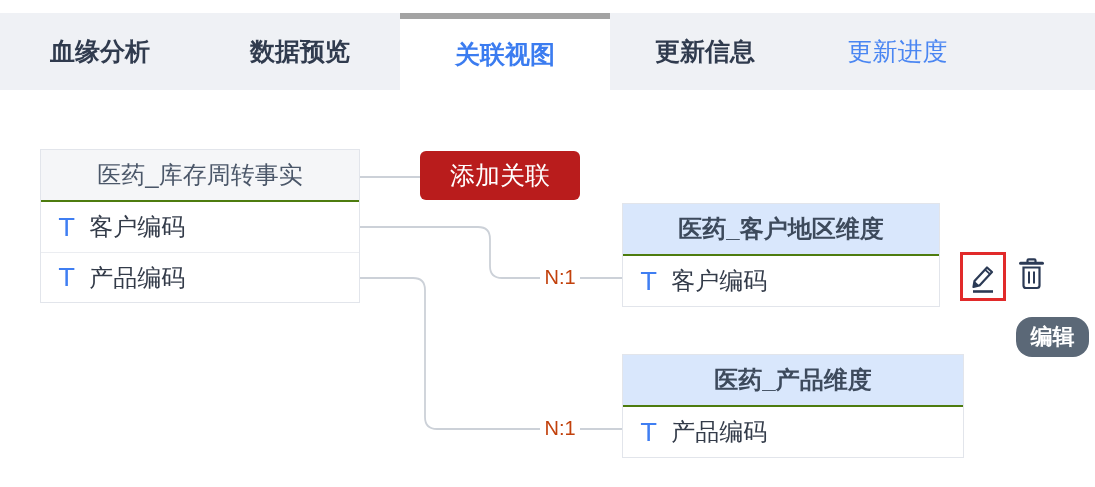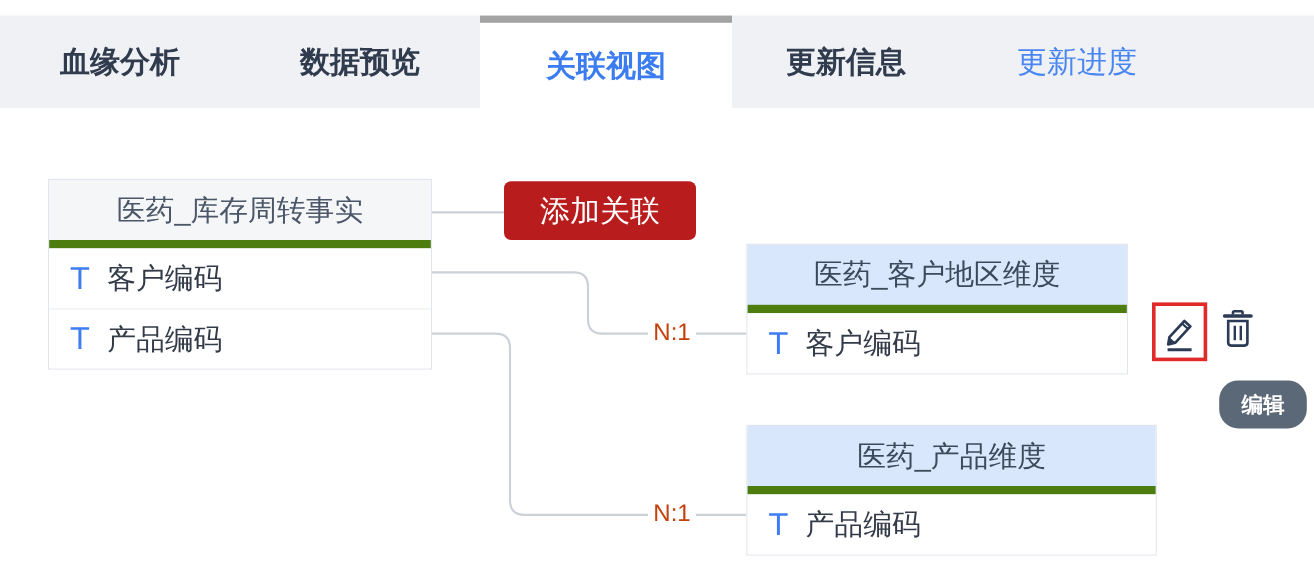--- a/index.html
+++ b/index.html
@@ -30,24 +30,24 @@
   
   .canvas { position:absolute; left:0; top:90px; width:1095px; height:397px; }
   svg.connectors { position:absolute; left:0; top:0; width:1095px; height:397px; }
 
   .card {
     position:absolute; background:#fff; border:1px solid #e2e5eb;
     box-sizing:border-box;
   }
   .card-header {
     height:50px; display:flex; align-items:center; justify-content:center;
-    font-size:24px; color:#4b5769; border-bottom:7px solid #4d7c0f;text-align:center;
+    font-size:24px; color:#4b5769; border-bottom:2px solid #4d7c0f;text-align:center;
   }
   .card.source .card-header { background:#f5f6f8; }
-  .card.target .card-header { background:#d9e7fc; color:#3d4a5c; }
+  .card.target .card-header { background:#d9e7fc; color:#3d4a5c;font-weight:bold; }
   .card-row {
     height:50px; display:flex; align-items:center; padding-left:18px;
     font-size:24px; color:#333b49; background:#fff; box-sizing:border-box;
   }
   .card-row + .card-row { border-top:1px solid #ebedf1; }
   .t-icon {
     color:#3f7ef2; font-family:"DejaVu Sans",sans-serif;
     font-size:25px; line-height:1; margin-right:15px;
   }
   .card.source  { left:40px;  top:59px;  width:320px; }
@@ -72,21 +72,21 @@
     position:absolute; left:960px; top:162px; width:46px; height:49px;
     border:3px solid #e12a2a; background:#ffffff; box-sizing:border-box;
     display:flex; align-items:center; justify-content:center;
   }
   .icon-btn { display:inline-flex; cursor:pointer; }
   .trash-btn { position:absolute; left:1018px; top:167px; }
 
   .tooltip {
     position:absolute; left:1016px; top:227px; width:73px; height:40px;
     background:#5b6877; border-radius:16px; color:#ffffff;
-    font-size:18px; font-weight:bold;
+    font-size:22px; font-weight:bold;
     display:flex; align-items:center; justify-content:center;
   }
 </style>
 </head>
 <body>
 
 <div class="screen">
 
   <div class="tabbar">
     <div class="tab t2">

